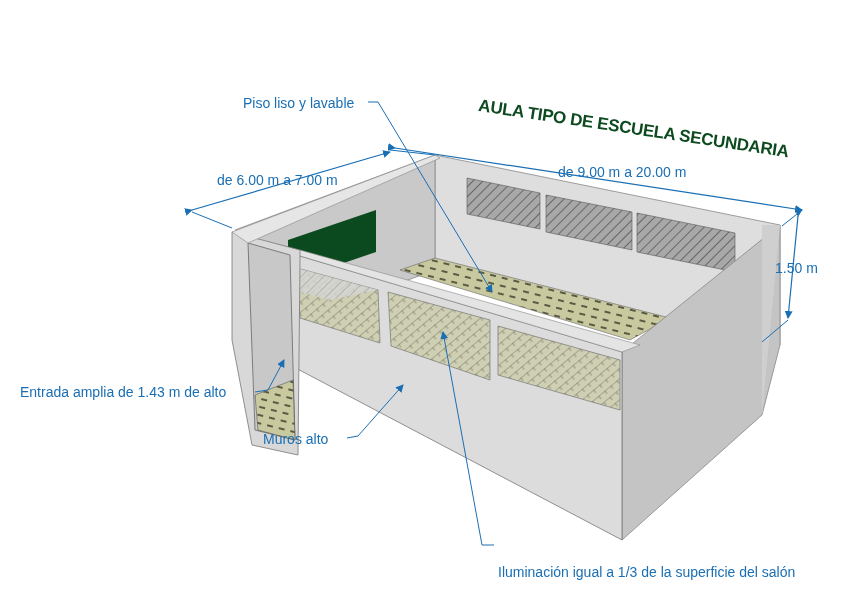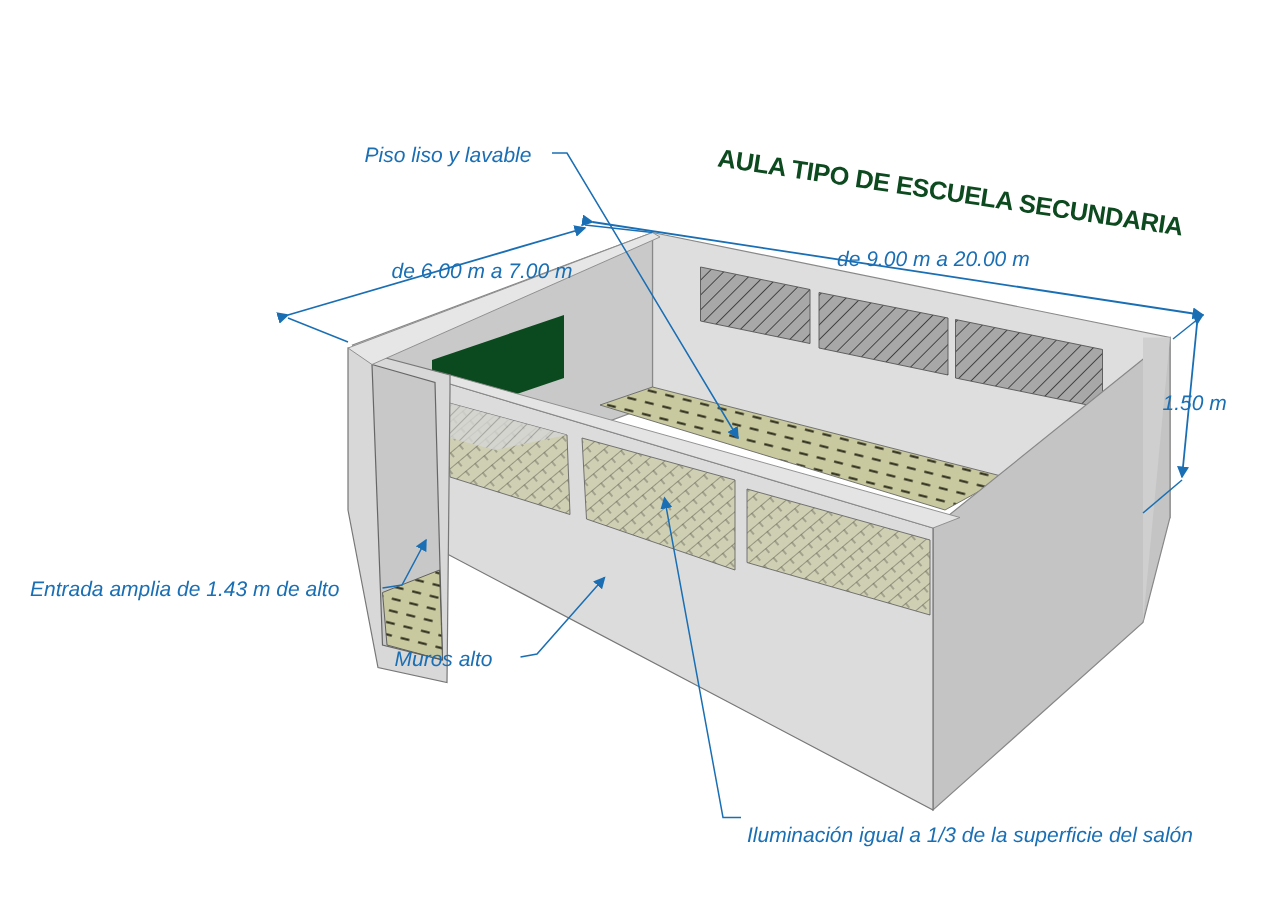--- a/index.html
+++ b/index.html
@@ -1,18 +1,18 @@
 <!DOCTYPE html>
 <html><head>
 <meta charset="utf-8">
 <style>
   html,body{margin:0;padding:0;background:#ffffff;}
   body{width:850px;height:614px;position:relative;overflow:hidden;font-family:"Liberation Sans","DejaVu Sans",sans-serif;}
   #scene{position:absolute;left:0;top:0;}
-  .lbl{position:absolute;color:#1a6fb4;font-size:14px;white-space:nowrap;line-height:16px;font-style:italic;}
+  .lbl{position:absolute;color:#1a6fb4;font-size:14px;white-space:nowrap;line-height:16px;}
   .title{position:absolute;color:#0d4a1f;font-size:17px;font-weight:bold;white-space:nowrap;transform-origin:0 0;letter-spacing:-0.3px;}
 </style>
 </head>
 <body>
 
 <svg id="scene" width="850" height="614" viewBox="0 0 850 614">
   <defs>
     <pattern id="floorPat" width="12" height="8" patternUnits="userSpaceOnUse" patternTransform="rotate(14)">
       <rect width="12" height="8" fill="#c9c9a0"></rect>
       <line x1="2" y1="4" x2="8" y2="4" stroke="#2a2a1a" stroke-width="1.4"></line>
@@ -74,18 +74,18 @@
 
   <polyline points="368,102 378,102 492,292" fill="none" stroke="#1a6fb4" stroke-width="1" marker-end="url(#ah)"></polyline>
   <polyline points="255,392 268,390 284,360" fill="none" stroke="#1a6fb4" stroke-width="1" marker-end="url(#ah)"></polyline>
   <polyline points="347,438 358,436 403,385" fill="none" stroke="#1a6fb4" stroke-width="1" marker-end="url(#ah)"></polyline>
   <polyline points="494,545 482,545 443,332" fill="none" stroke="#1a6fb4" stroke-width="1" marker-end="url(#ah)"></polyline>
 </svg>
 
 <div class="title" style="left:480px;top:96px;transform:rotate(8.5deg);">AULA TIPO DE ESCUELA SECUNDARIA</div>
 
 <div class="lbl" style="left:243px;top:95px;">Piso liso y lavable</div>
-<div class="lbl" style="left:217px;top:172px;margin-left:44px;">de 6.00 m a 7.00 m</div>
+<div class="lbl" style="left:217px;top:172px;">de 6.00 m a 7.00 m</div>
 <div class="lbl" style="left:558px;top:164px;">de 9.00 m a 20.00 m</div>
 <div class="lbl" style="left:775px;top:260px;">1.50 m</div>
 <div class="lbl" style="left:20px;top:384px;">Entrada amplia de 1.43 m de alto</div>
 <div class="lbl" style="left:263px;top:431px;">Muros alto</div>
-<div class="lbl" style="left:498px;top:548px;">Iluminación igual a 1/3 de la superficie del salón</div>
+<div class="lbl" style="left:498px;top:564px;">Iluminación igual a 1/3 de la superficie del salón</div>
 
 </body></html>

